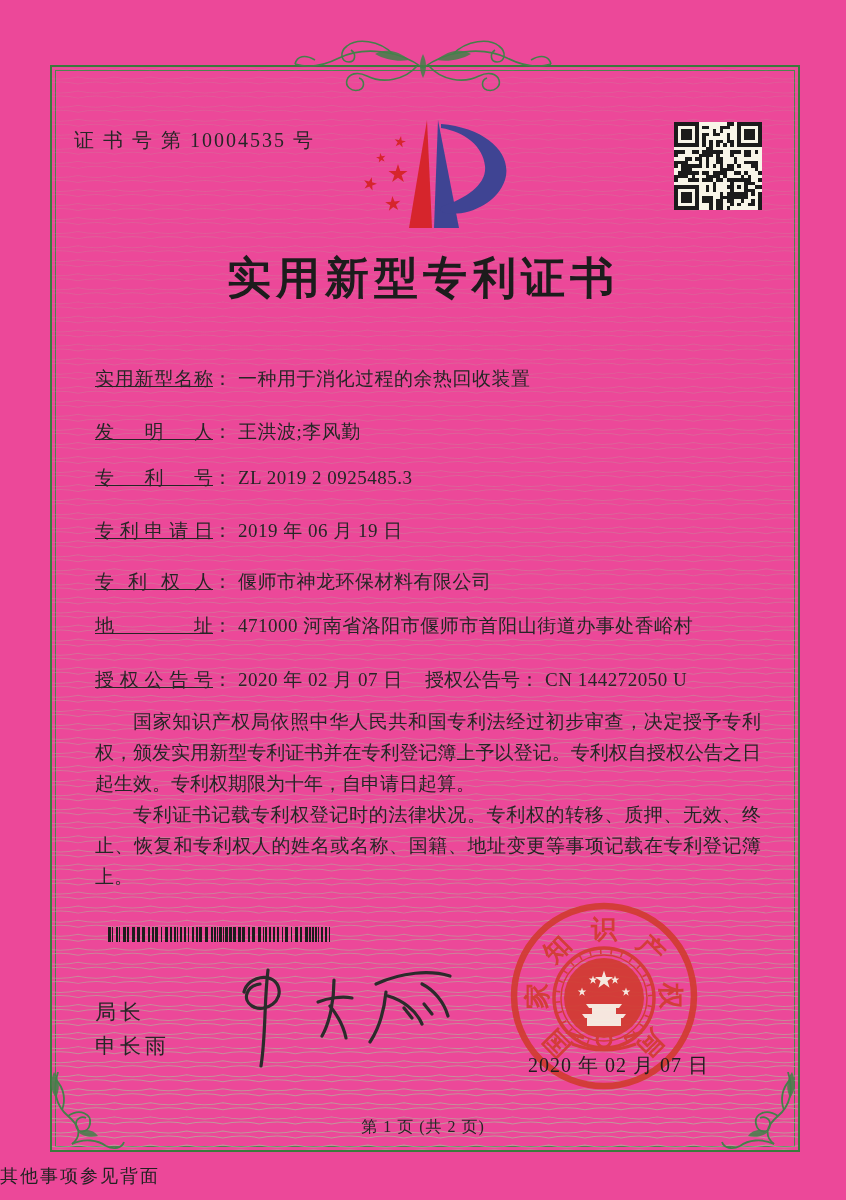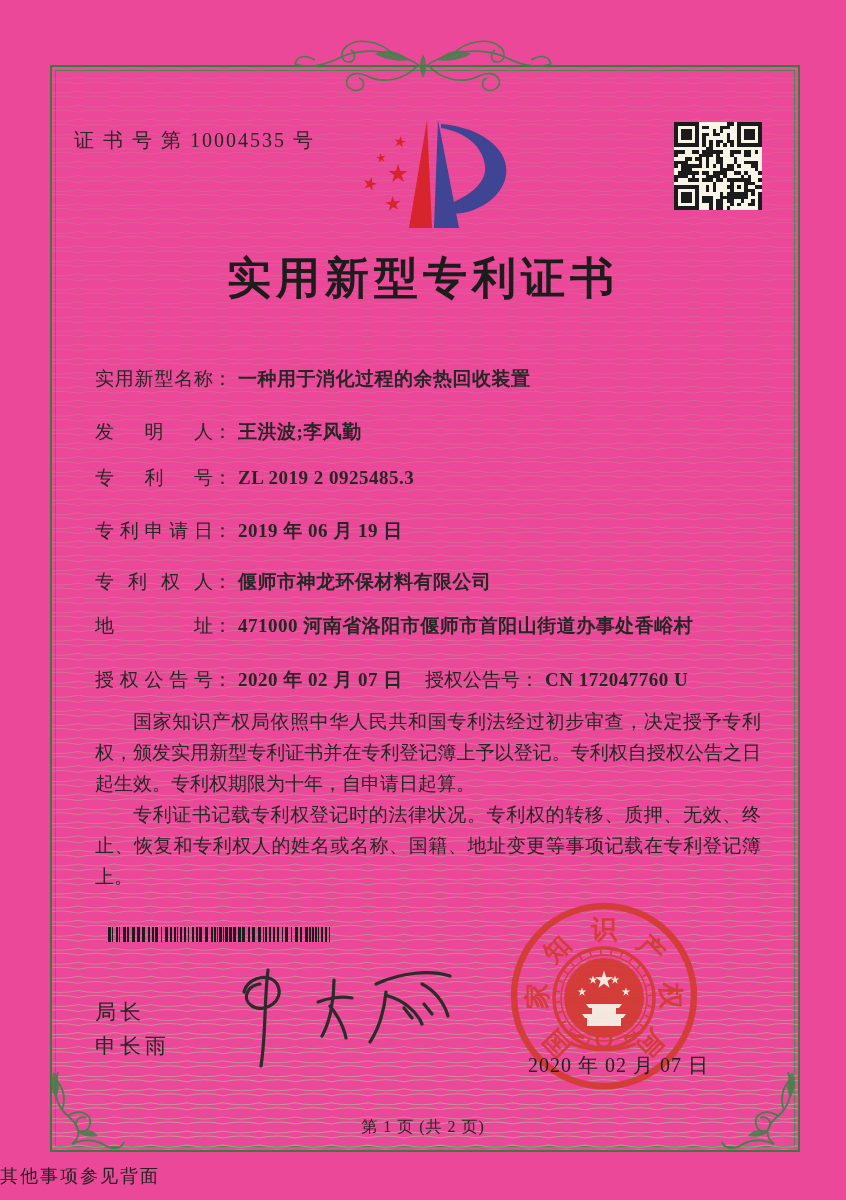--- a/index.html
+++ b/index.html
@@ -15,23 +15,23 @@
          border:2px solid #3a7a3c;}
   .frame .inner-line{position:absolute;left:3px;top:3px;right:3px;bottom:3px;
          border:1px solid #4c864e;}
   #waves{position:absolute;left:0;top:0;width:100%;height:100%;}
   
   .abs{position:absolute;}
   .cert-no{left:74px;top:127px;font-size:20px;letter-spacing:2px;}
   .title{left:0;top:249px;width:846px;text-align:center;font-size:44px;
          font-weight:bold;letter-spacing:5px;color:#1c1c1c;}
   .frow{left:95px;font-size:19px;white-space:nowrap;}
-  .f-label{display:inline-block;width:118px;text-align:justify;text-align-last:justify;}
+  .f-label{display:inline-block;width:118px;text-align:justify;text-align-last:justify;text-decoration:underline;}
   .f-colon{display:inline-block;margin-right:6px;}
-  .f-value{letter-spacing:0.5px;font-weight:bold;}
+  .f-value{letter-spacing:0.5px;}
   .grant-right{position:absolute;left:330px;top:0;white-space:nowrap;}
   .paras{left:95px;top:706px;width:666px;font-size:19px;line-height:31px;text-align:justify;}
   .paras p{margin:0;text-indent:2em;}
   .signer-title{left:95px;top:998px;font-size:21px;letter-spacing:4px;}
   .signer-name{left:95px;top:1032px;font-size:21px;letter-spacing:4px;}
   .seal-date{left:528px;top:1052px;font-size:20px;letter-spacing:1px;z-index:7;color:#1e1e1e;}
   .page-info{left:0;top:1117px;width:846px;text-align:center;font-size:16px;letter-spacing:1px;}
   .back-note{left:0;top:1164px;width:846px;text-align:left;font-size:18px;letter-spacing:2px;color:#222;}
   
   #logo{left:348px;top:114px;}
@@ -498,21 +498,21 @@
   <div class="abs frow" style="top:569px">
     <span class="f-label">专利权人</span><span class="f-colon">：</span><span class="f-value">偃师市神龙环保材料有限公司</span>
   </div>
   <div class="abs frow" style="top:613px">
     <span class="f-label">地址</span><span class="f-colon">：</span><span class="f-value">471000 河南省洛阳市偃师市首阳山街道办事处香峪村</span>
   </div>
 
   <div class="abs frow" style="top:667px">
     <span class="f-label">授权公告号</span><span class="f-colon">：</span><span class="f-value">2020 年 02 月 07 日</span>
     <span class="grant-right">
-      <span>授权公告号</span><span class="f-colon">：</span><span class="f-value">CN 172047760 U</span>
+      <span>授权公告号</span><span class="f-colon">：</span><span class="f-value">CN 144272050 U</span>
     </span>
   </div>
 
   <div class="abs paras">
     <p>国家知识产权局依照中华人民共和国专利法经过初步审查，决定授予专利权，颁发实用新型专利证书并在专利登记簿上予以登记。专利权自授权公告之日起生效。专利权期限为十年，自申请日起算。</p>
     <p>专利证书记载专利权登记时的法律状况。专利权的转移、质押、无效、终止、恢复和专利权人的姓名或名称、国籍、地址变更等事项记载在专利登记簿上。</p>
   </div>
 
   <svg id="barcode" class="abs" width="222" height="15" viewBox="0 0 222 15" shape-rendering="crispEdges">
       <rect x="0" y="0" width="3" height="15" fill="#1c1c1c"></rect>

